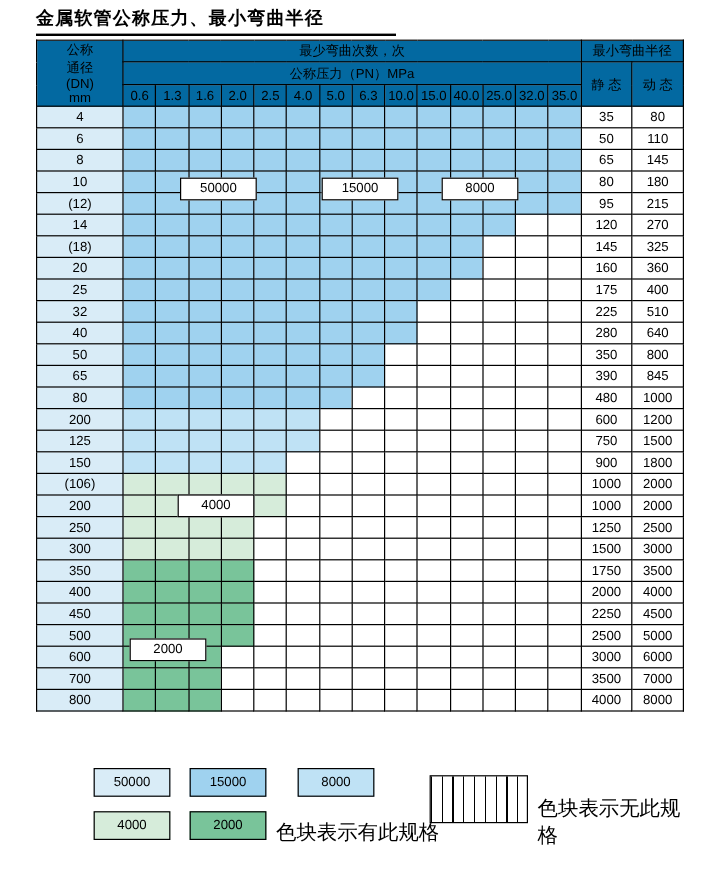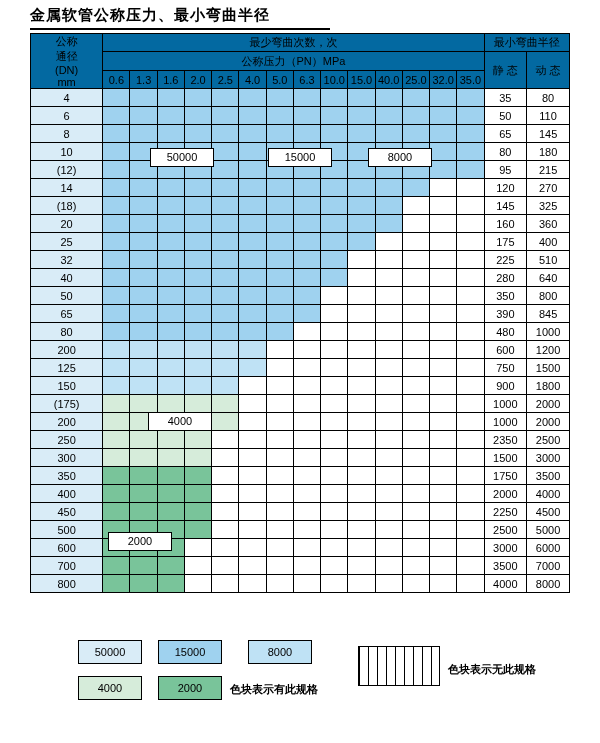--- a/index.html
+++ b/index.html
@@ -55,21 +55,21 @@
     line-height:17px;
     height:17px;
     z-index:5;
   }
   
   #legend{position:absolute;left:30px;top:636px;width:540px;height:90px;}
   .lgbox{
     position:absolute;width:62px;height:22px;line-height:22px;text-align:center;
     border:1px solid #000;font-size:11px;background:#fff;
   }
-  .lgtext{position:absolute;font-size:11px;font-weight:bold;}
+  .lgtext{position:absolute;font-size:17px;}
   #striped{
     position:absolute;left:358px;top:646px;width:80px;height:38px;
     border:1px solid #000;background:#fff;
     background-image:repeating-linear-gradient(to right,#000 0 1px,#fff 1px 9px);
   }
 </style>
 </head>
 <body>
 
 <div id="title">金属软管公称压力、最小弯曲半径</div>
@@ -428,21 +428,21 @@
           <td class="cell "></td>
           <td class="cell "></td>
           <td class="cell "></td>
           <td class="cell "></td>
           <td class="cell "></td>
           <td class="cell "></td>
           <td class="rad">900</td>
           <td class="rad">1800</td>
         </tr>
         <tr>
-          <td class="lbl dn">(175)</td>
+          <td class="lbl dn">(106)</td>
           <td class="cell green2"></td>
           <td class="cell green2"></td>
           <td class="cell green2"></td>
           <td class="cell green2"></td>
           <td class="cell green2"></td>
           <td class="cell "></td>
           <td class="cell "></td>
           <td class="cell "></td>
           <td class="cell "></td>
           <td class="cell "></td>
@@ -481,21 +481,21 @@
           <td class="cell "></td>
           <td class="cell "></td>
           <td class="cell "></td>
           <td class="cell "></td>
           <td class="cell "></td>
           <td class="cell "></td>
           <td class="cell "></td>
           <td class="cell "></td>
           <td class="cell "></td>
           <td class="cell "></td>
-          <td class="rad">2350</td>
+          <td class="rad">1250</td>
           <td class="rad">2500</td>
         </tr>
         <tr>
           <td class="lbl dn">300</td>
           <td class="cell green2"></td>
           <td class="cell green2"></td>
           <td class="cell green2"></td>
           <td class="cell green2"></td>
           <td class="cell "></td>
           <td class="cell "></td>

